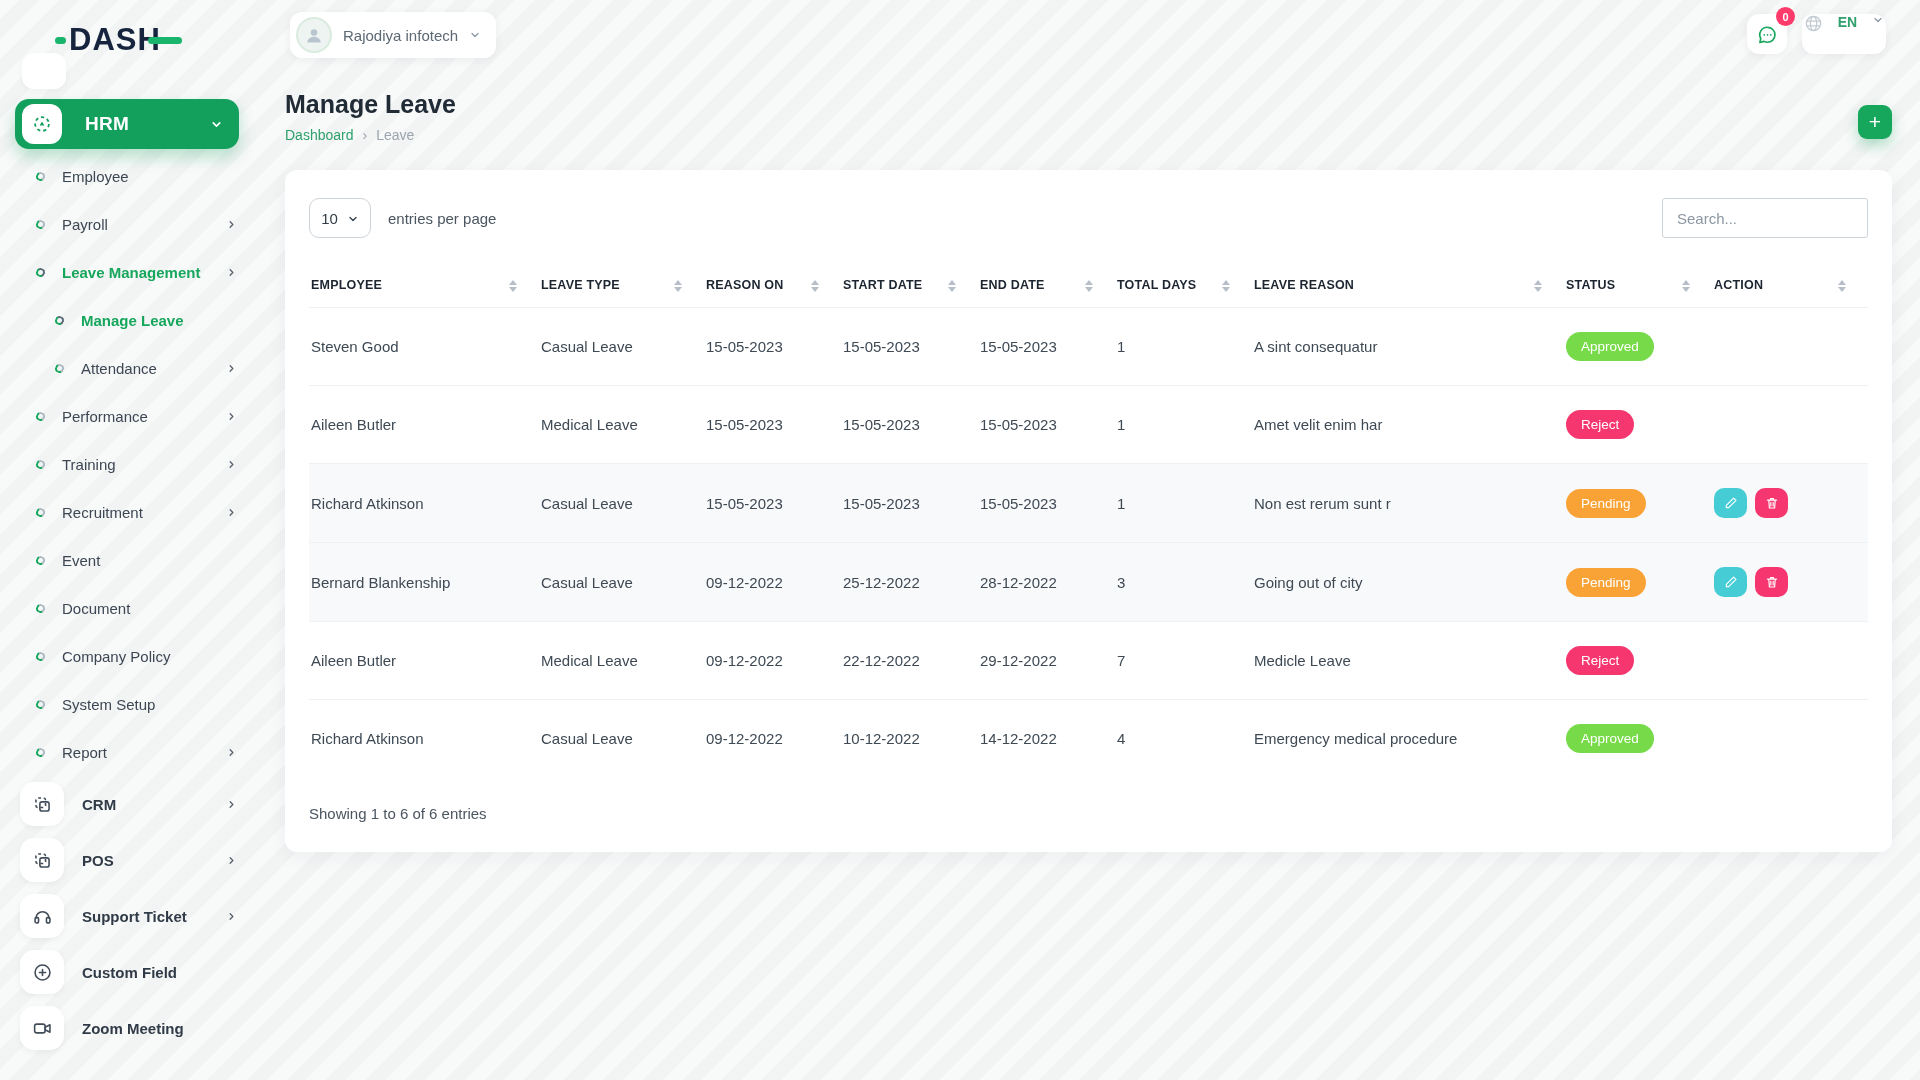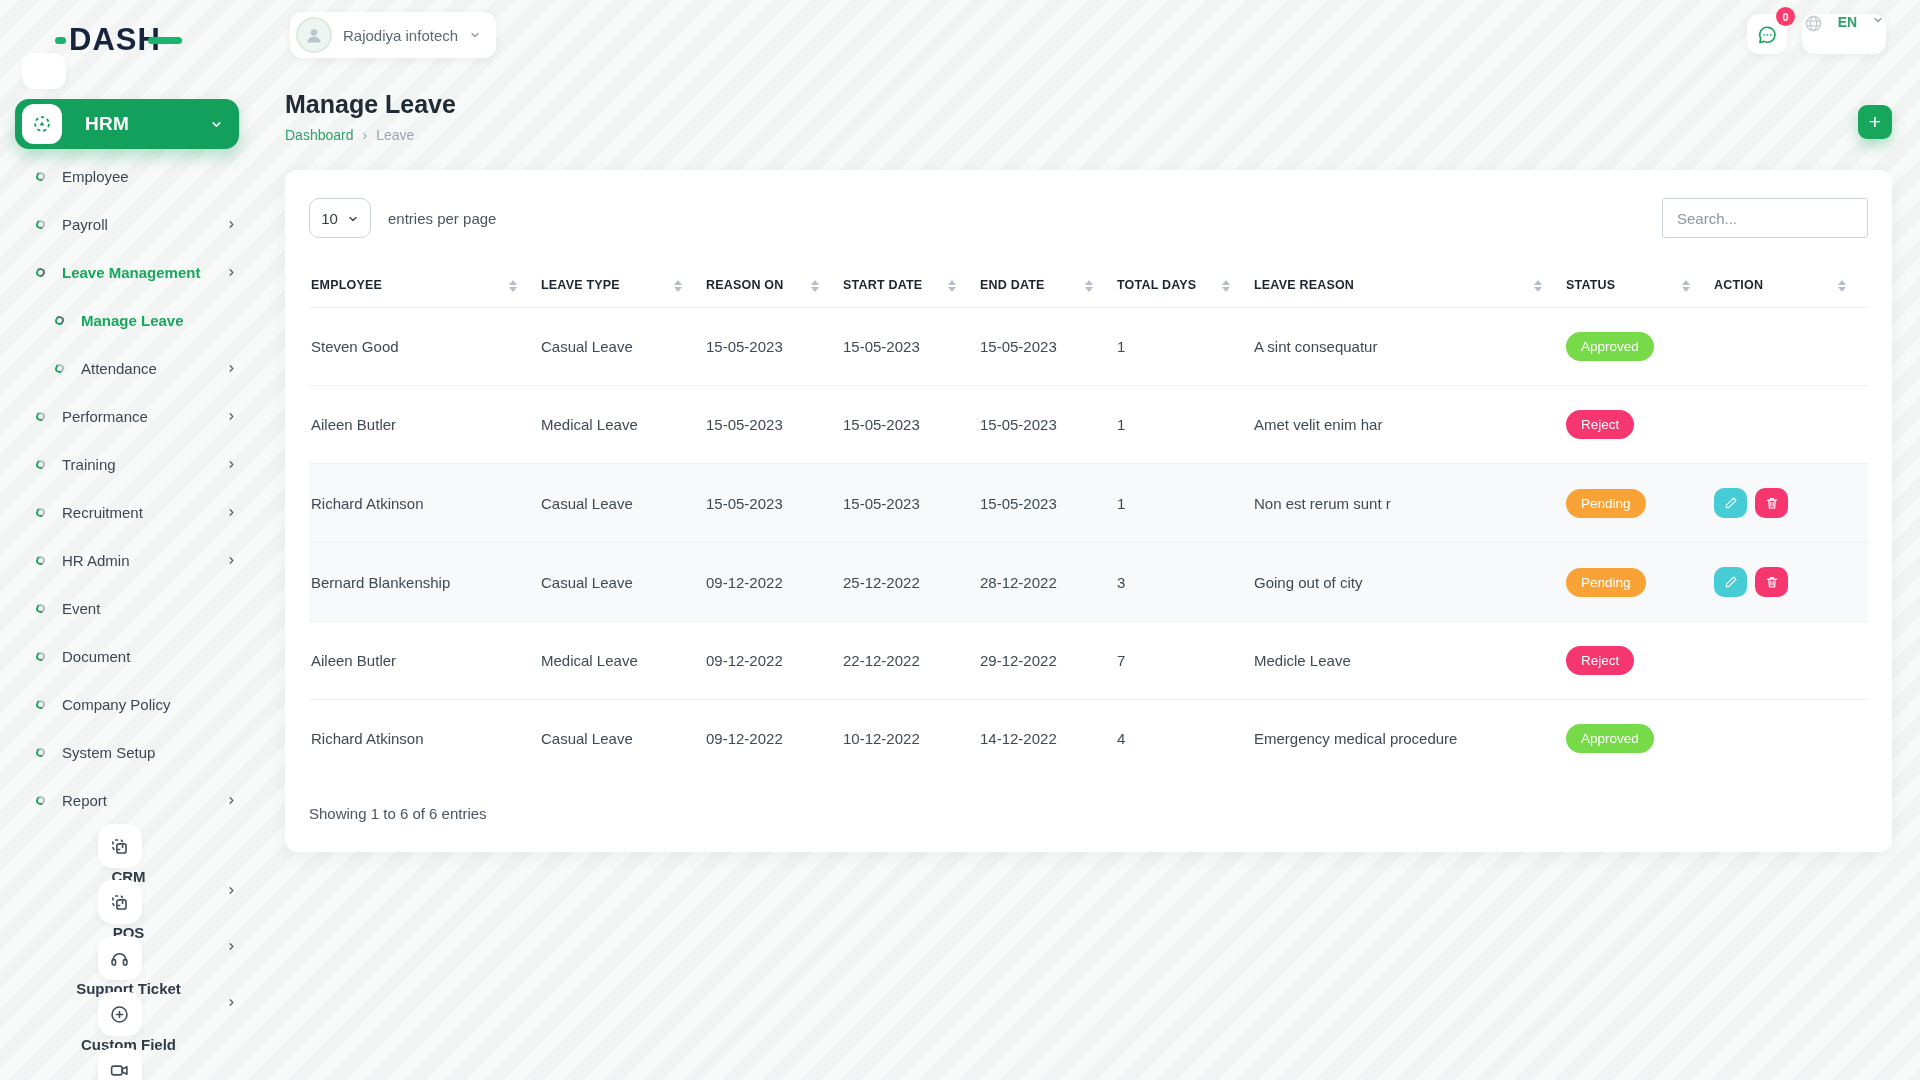--- a/index.html
+++ b/index.html
@@ -21,21 +21,21 @@
   .hrm-icon-box { width:40px; height:40px; background:#fff; border-radius:12px; margin-left:7px; display:flex; align-items:center; justify-content:center; color:#12a05c; }
   .hrm-label { color:#fff; font-weight:700; font-size:19px; margin-left:23px; letter-spacing:.3px; }
   .hrm-chevron { margin-left:auto; margin-right:16px; color:#fff; display:flex; }
   .menu { position:absolute; top:152px; left:0; width:255px; }
   .mi { height:48px; display:flex; align-items:center; padding:0 18px 0 36px; font-size:15px; color:#3d4754; cursor:pointer; }
   .mi .bullet { flex:none; width:9px; height:9px; border-radius:50%; border:2px solid #16a75c; border-top-color:#adb8c2; border-right-color:#adb8c2; transform:rotate(18deg); margin-right:17px; }
   .mi.sub { padding-left:55px; }
   .mi.active { color:#16a75c; font-weight:700; }
   .mi.active .bullet { border-top-color:#5a6a78; border-right-color:#5a6a78; }
   .mi .chev { margin-left:auto; color:#535e6a; display:flex; }
-  .mi.module { height:56px; padding-left:20px; font-weight:600; color:#303b47;flex-direction:column; }
+  .mi.module { height:56px; padding-left:20px; font-weight:600; color:#303b47; }
   .icon-box { flex:none; width:44px; height:44px; background:#fff; border-radius:14px; box-shadow:0 2px 6px rgba(0,0,0,.05); display:flex; align-items:center; justify-content:center; color:#414c58; margin-right:18px; }
   
   .main { position:absolute; left:255px; top:0; width:1665px; height:1080px; }
   .topbar { position:relative; height:70px; }
   .company { position:absolute; left:35px; top:12px; height:46px; background:#fff; border-radius:12px; display:flex; align-items:center; gap:11px; padding:0 15px 0 6px; box-shadow:0 2px 10px rgba(40,50,60,.06); cursor:pointer; }
   .avatar { width:36px; height:36px; border-radius:50%; background:#eef4f1; border:2px solid #d9ecdf; display:flex; align-items:center; justify-content:center; color:#b9c5ce; overflow:hidden; }
   .company-name { font-size:15px; color:#5c6874; }
   .company .chev, .lang-btn .chev { color:#8a95a1; display:flex; }
   .chat-btn { position:absolute; right:133px; top:14px; width:40px; height:40px; background:#fff; border-radius:12px; display:flex; align-items:center; justify-content:center; box-shadow:0 2px 10px rgba(40,50,60,.06); cursor:pointer; }
   .chat-badge { position:absolute; top:-7px; right:-8px; min-width:19px; height:19px; padding:0 5px; border-radius:10px; background:#ff3b6b; color:#fff; font-size:11px; font-weight:700; display:flex; align-items:center; justify-content:center; }
@@ -153,29 +153,20 @@
         <span class="bullet"></span>
         <span>Recruitment</span>
         <span class="chev">
           <svg width="11" height="11" viewBox="0 0 24 24" fill="none" stroke="currentColor" stroke-width="2.6" stroke-linecap="round" stroke-linejoin="round">
             <polyline points="9 6 15 12 9 18"></polyline>
           </svg>
         </span>
       </div>
       <div class="mi bullet">
         <span class="bullet"></span>
-        <span>HR Admin</span>
-        <span class="chev">
-          <svg width="11" height="11" viewBox="0 0 24 24" fill="none" stroke="currentColor" stroke-width="2.6" stroke-linecap="round" stroke-linejoin="round">
-            <polyline points="9 6 15 12 9 18"></polyline>
-          </svg>
-        </span>
-      </div>
-      <div class="mi bullet">
-        <span class="bullet"></span>
         <span>Event</span>
       </div>
       <div class="mi bullet">
         <span class="bullet"></span>
         <span>Document</span>
       </div>
       <div class="mi bullet">
         <span class="bullet"></span>
         <span>Company Policy</span>
       </div>

